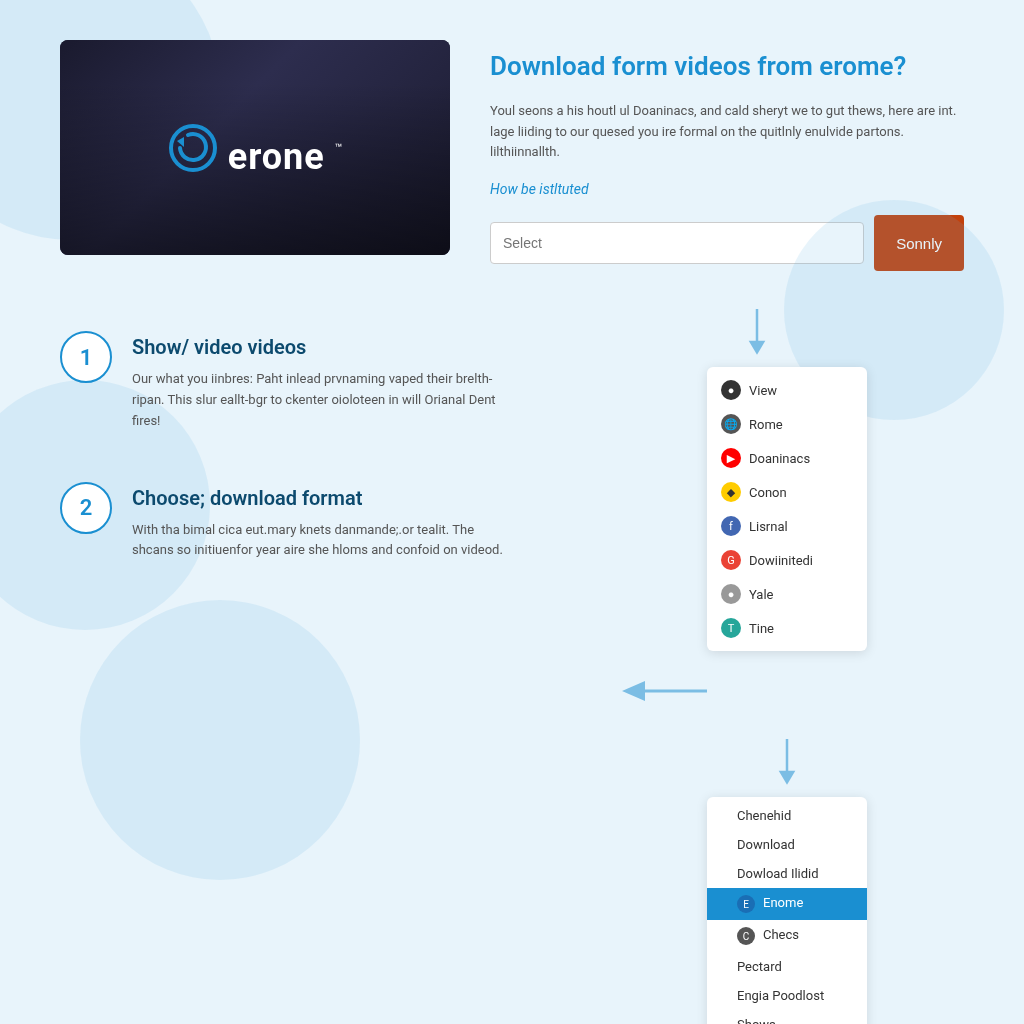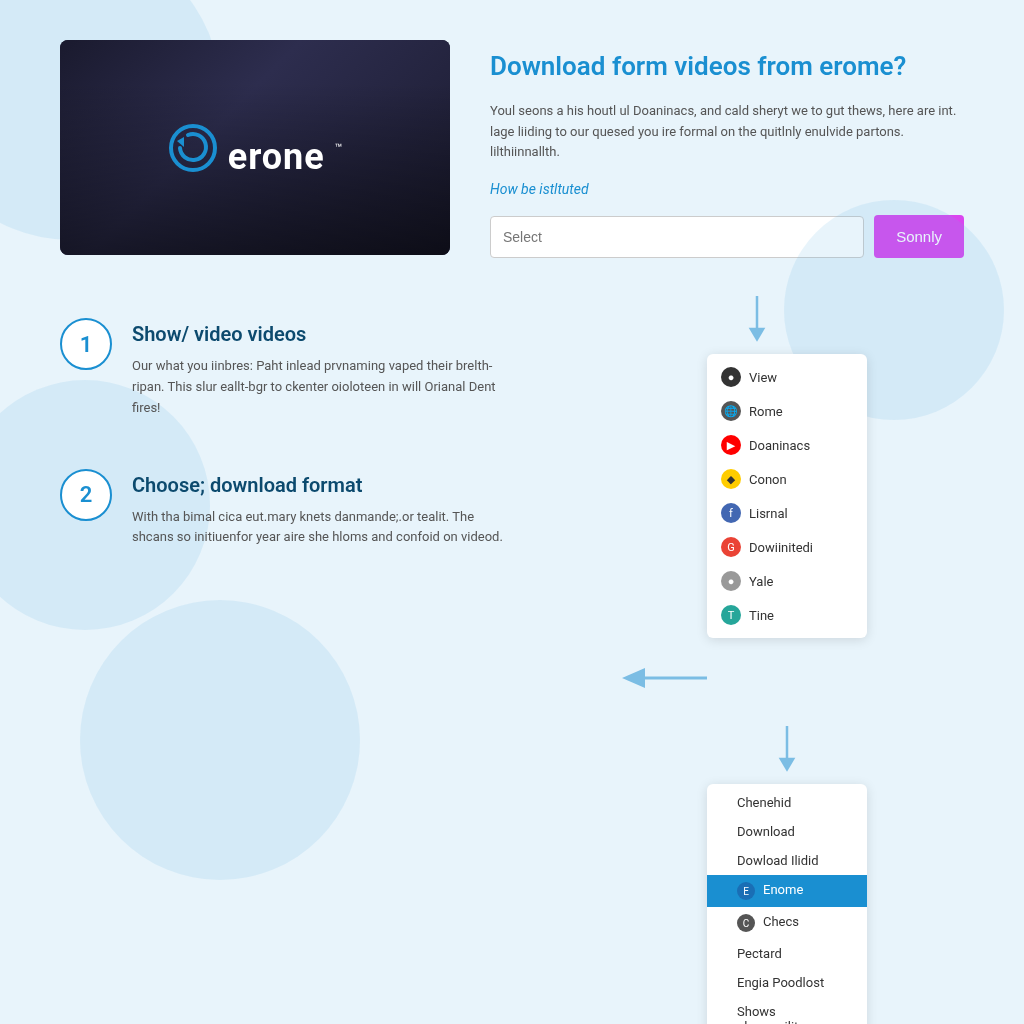--- a/index.html
+++ b/index.html
@@ -137,23 +137,23 @@
       border: 1px solid #ccc;
       border-radius: 4px;
       padding: 0 12px;
       font-size: 14px;
       color: #999;
       background: white;
       outline: none;
     }
 
     .search-button {
-      height: 43px;
+      height: 56px;
       padding: 0 22px;
-      background: #d946ef;
+      background: #c2410c;
       color: white;
       border: none;
       border-radius: 4px;
       font-size: 15px;
       font-weight: 500;
       cursor: pointer;
     }
 
     
     .middle-section {

